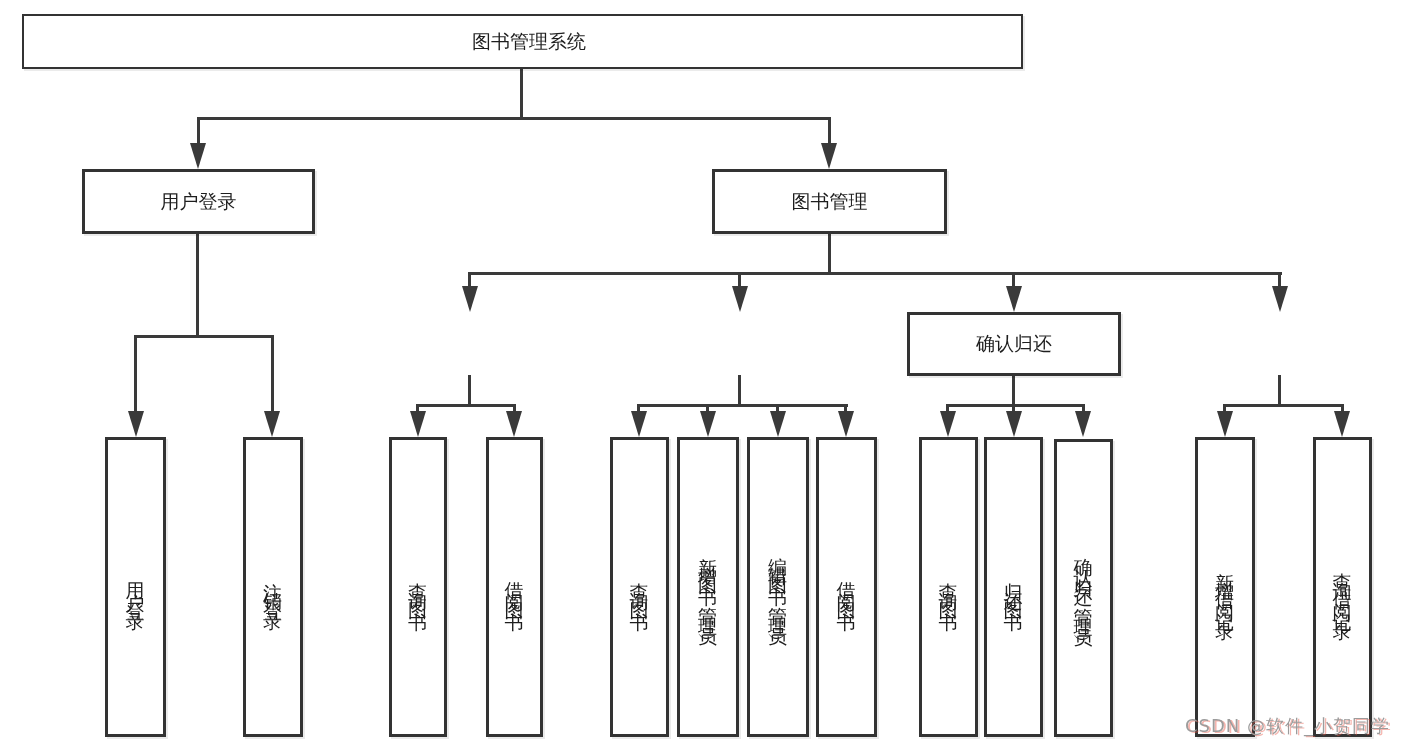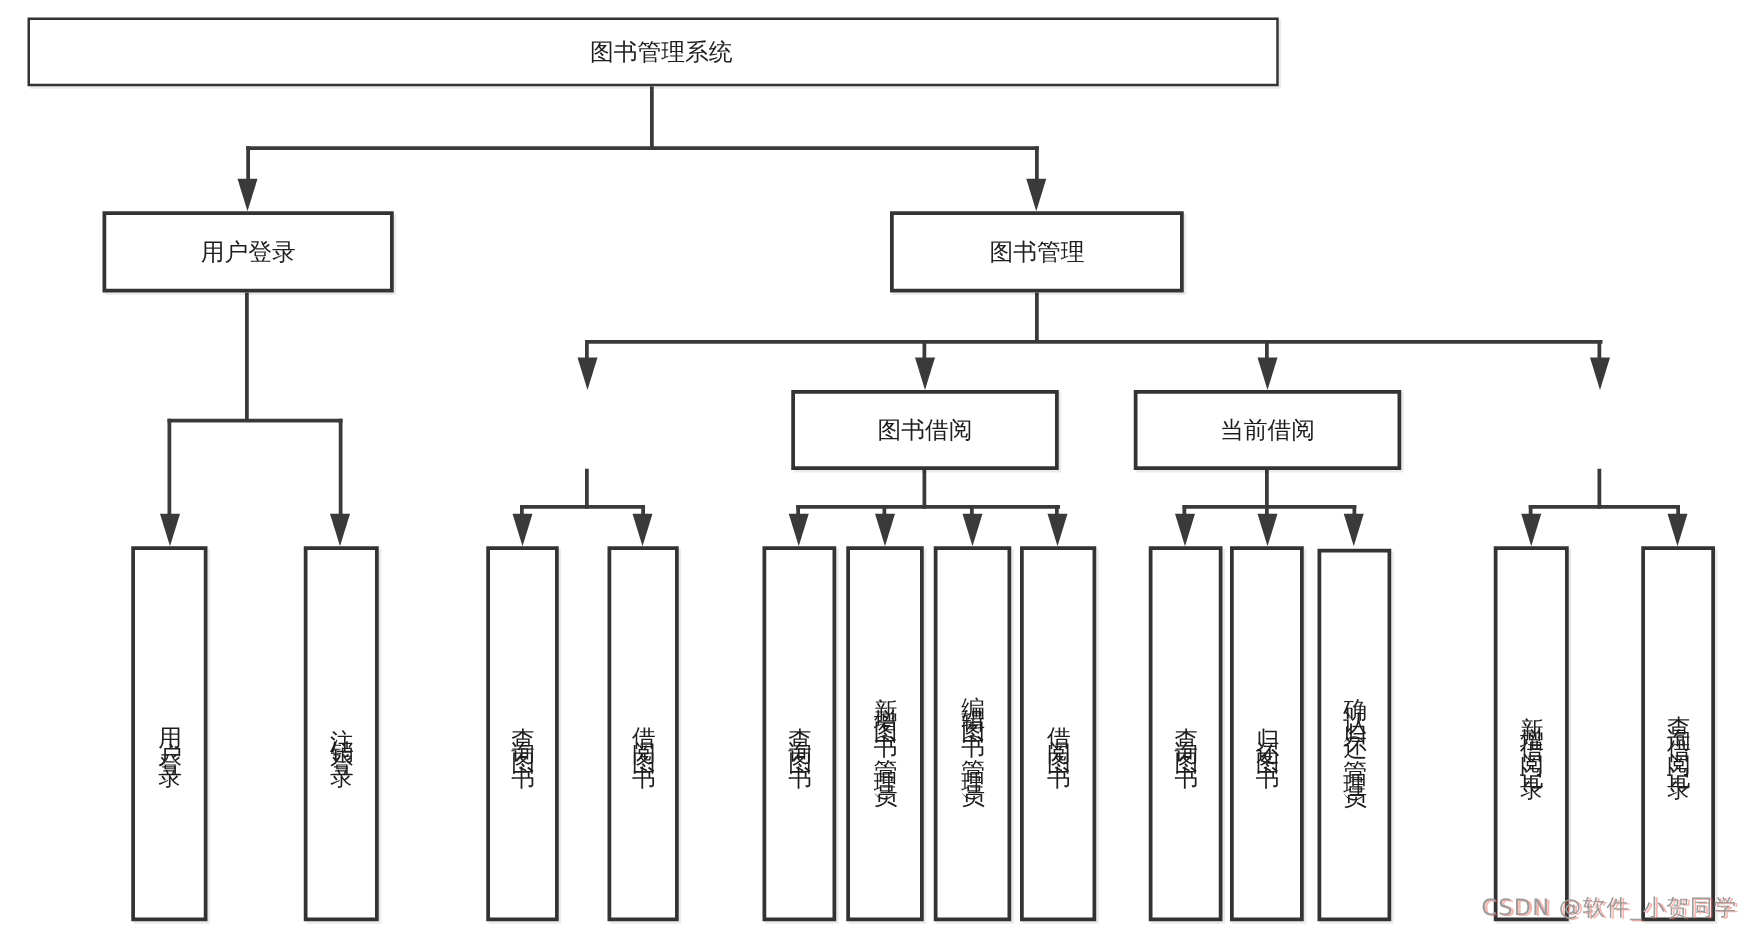--- a/index.html
+++ b/index.html
@@ -92,22 +92,21 @@
   <div class="line" style="left:1223px;top:404px;width:3px;height:12px"></div>
   <div class="line" style="left:1341px;top:404px;width:3px;height:12px"></div>
   <div class="arr" style="left:1217px;top:411px"></div>
   <div class="arr" style="left:1334px;top:411px"></div>
 
   <div class="node root" style="left:22px;top:14px;width:1001px;height:55px">图书管理系统</div>
 
   <div class="node" style="left:82px;top:169px;width:233px;height:65px">用户登录</div>
   <div class="node" style="left:712px;top:169px;width:235px;height:65px">图书管理</div>
 
-  <div class="node" style="left:633px;top:312px;width:214px;height:64px">图书借阅</div>
-  <div class="node" style="left:907px;top:312px;width:214px;height:64px">当前借阅</div>
+  <div class="node" style="left:907px;top:312px;width:214px;height:64px">确认归还</div>
 
   <div class="node vert" style="left:105px;top:437px;width:61px;height:300px">用户登录</div>
   <div class="node vert" style="left:243px;top:437px;width:60px;height:300px">注销登录</div>
 
   <div class="node vert" style="left:389px;top:437px;width:58px;height:300px">查询图书</div>
   <div class="node vert" style="left:486px;top:437px;width:57px;height:300px">借阅图书</div>
 
   <div class="node vert" style="left:610px;top:437px;width:59px;height:300px">查询图书</div>
   <div class="node vert" style="left:677px;top:437px;width:62px;height:300px">新增图书（管理员）</div>
   <div class="node vert" style="left:747px;top:437px;width:62px;height:300px">编辑图书（管理员）</div>

